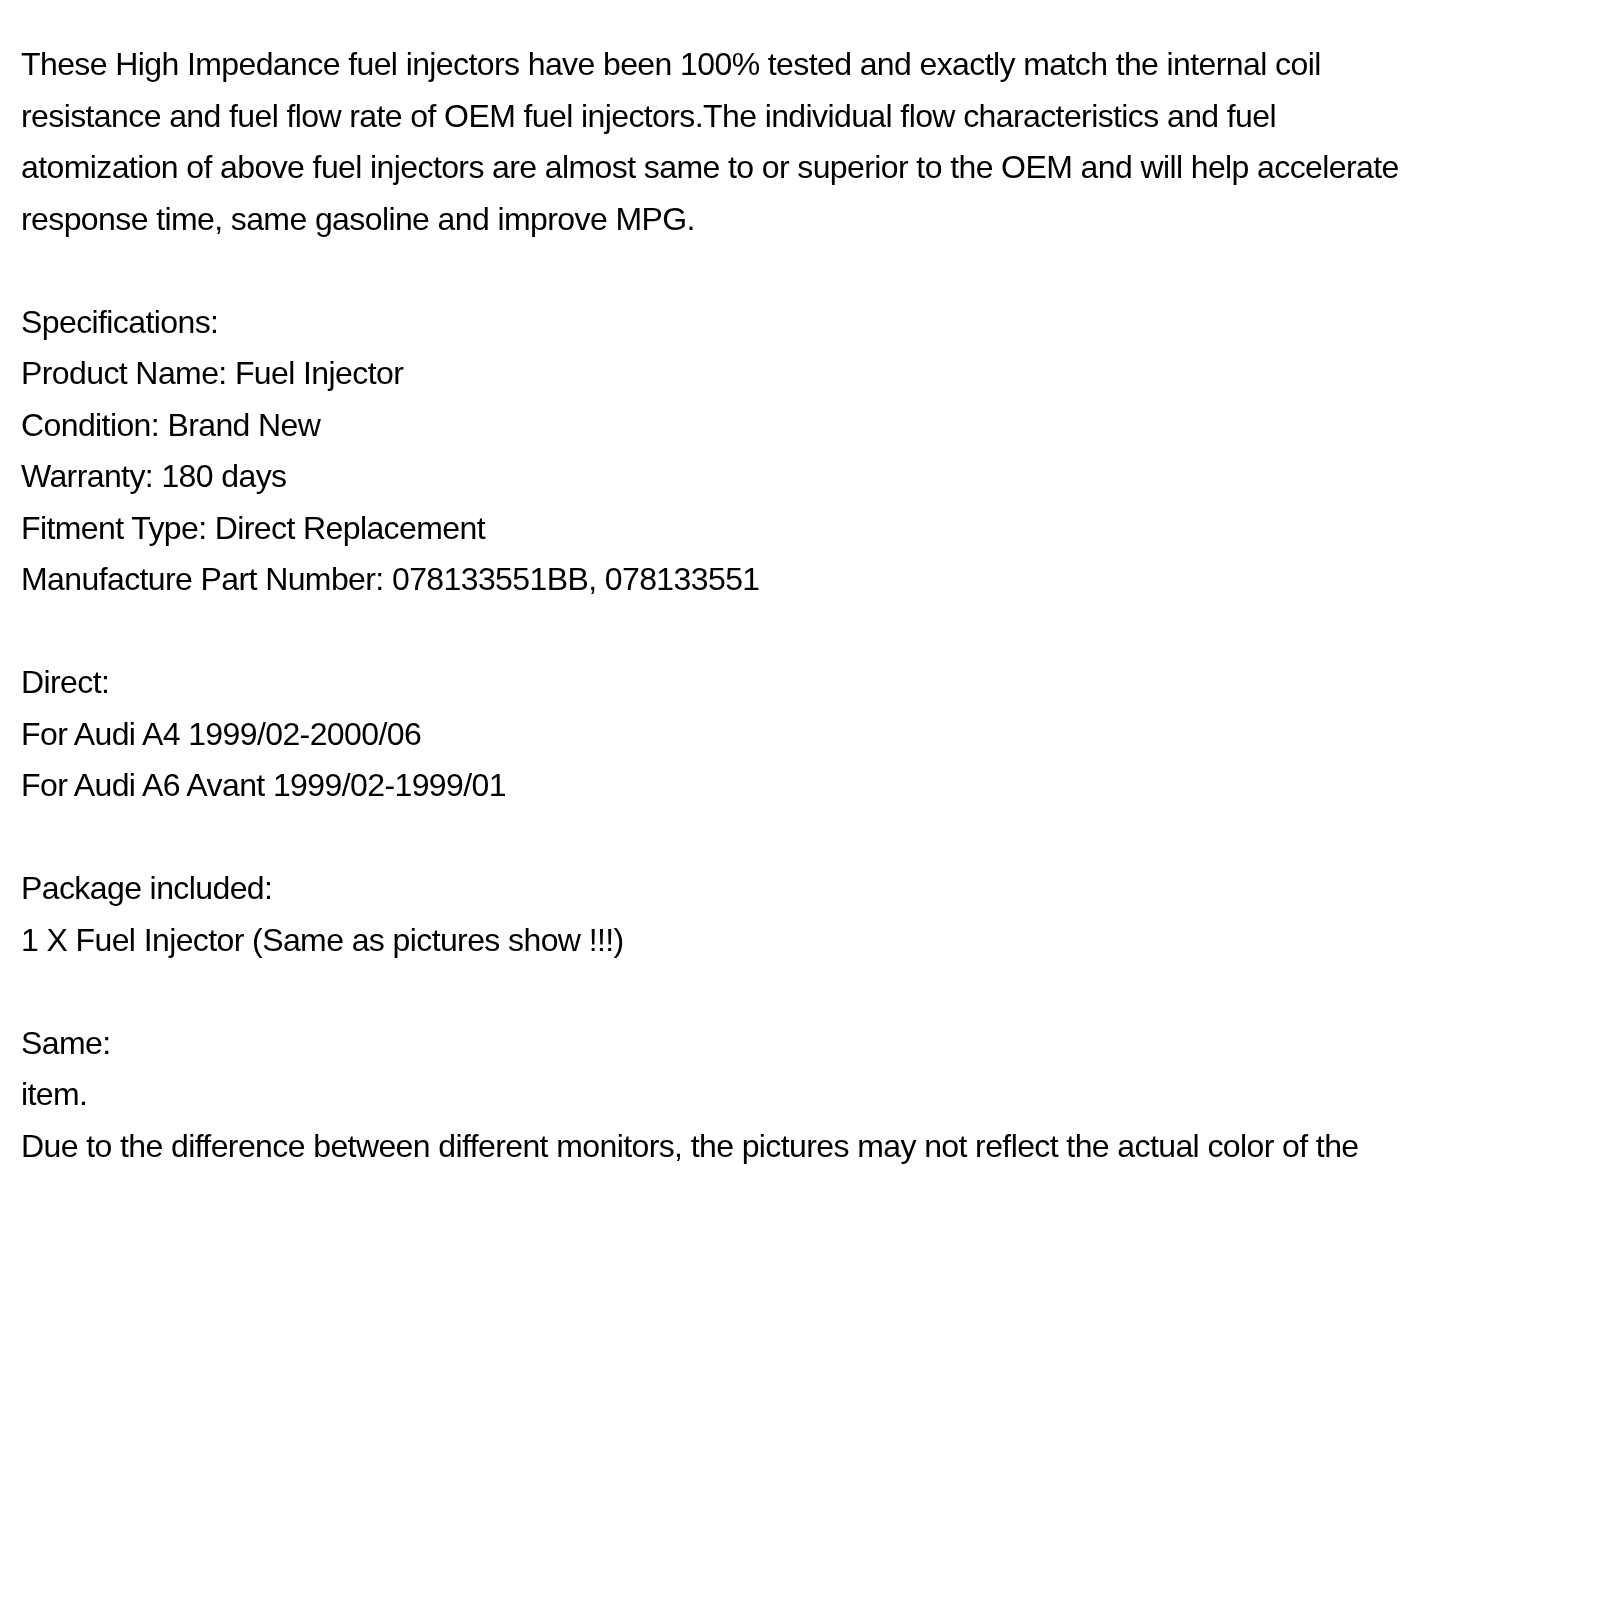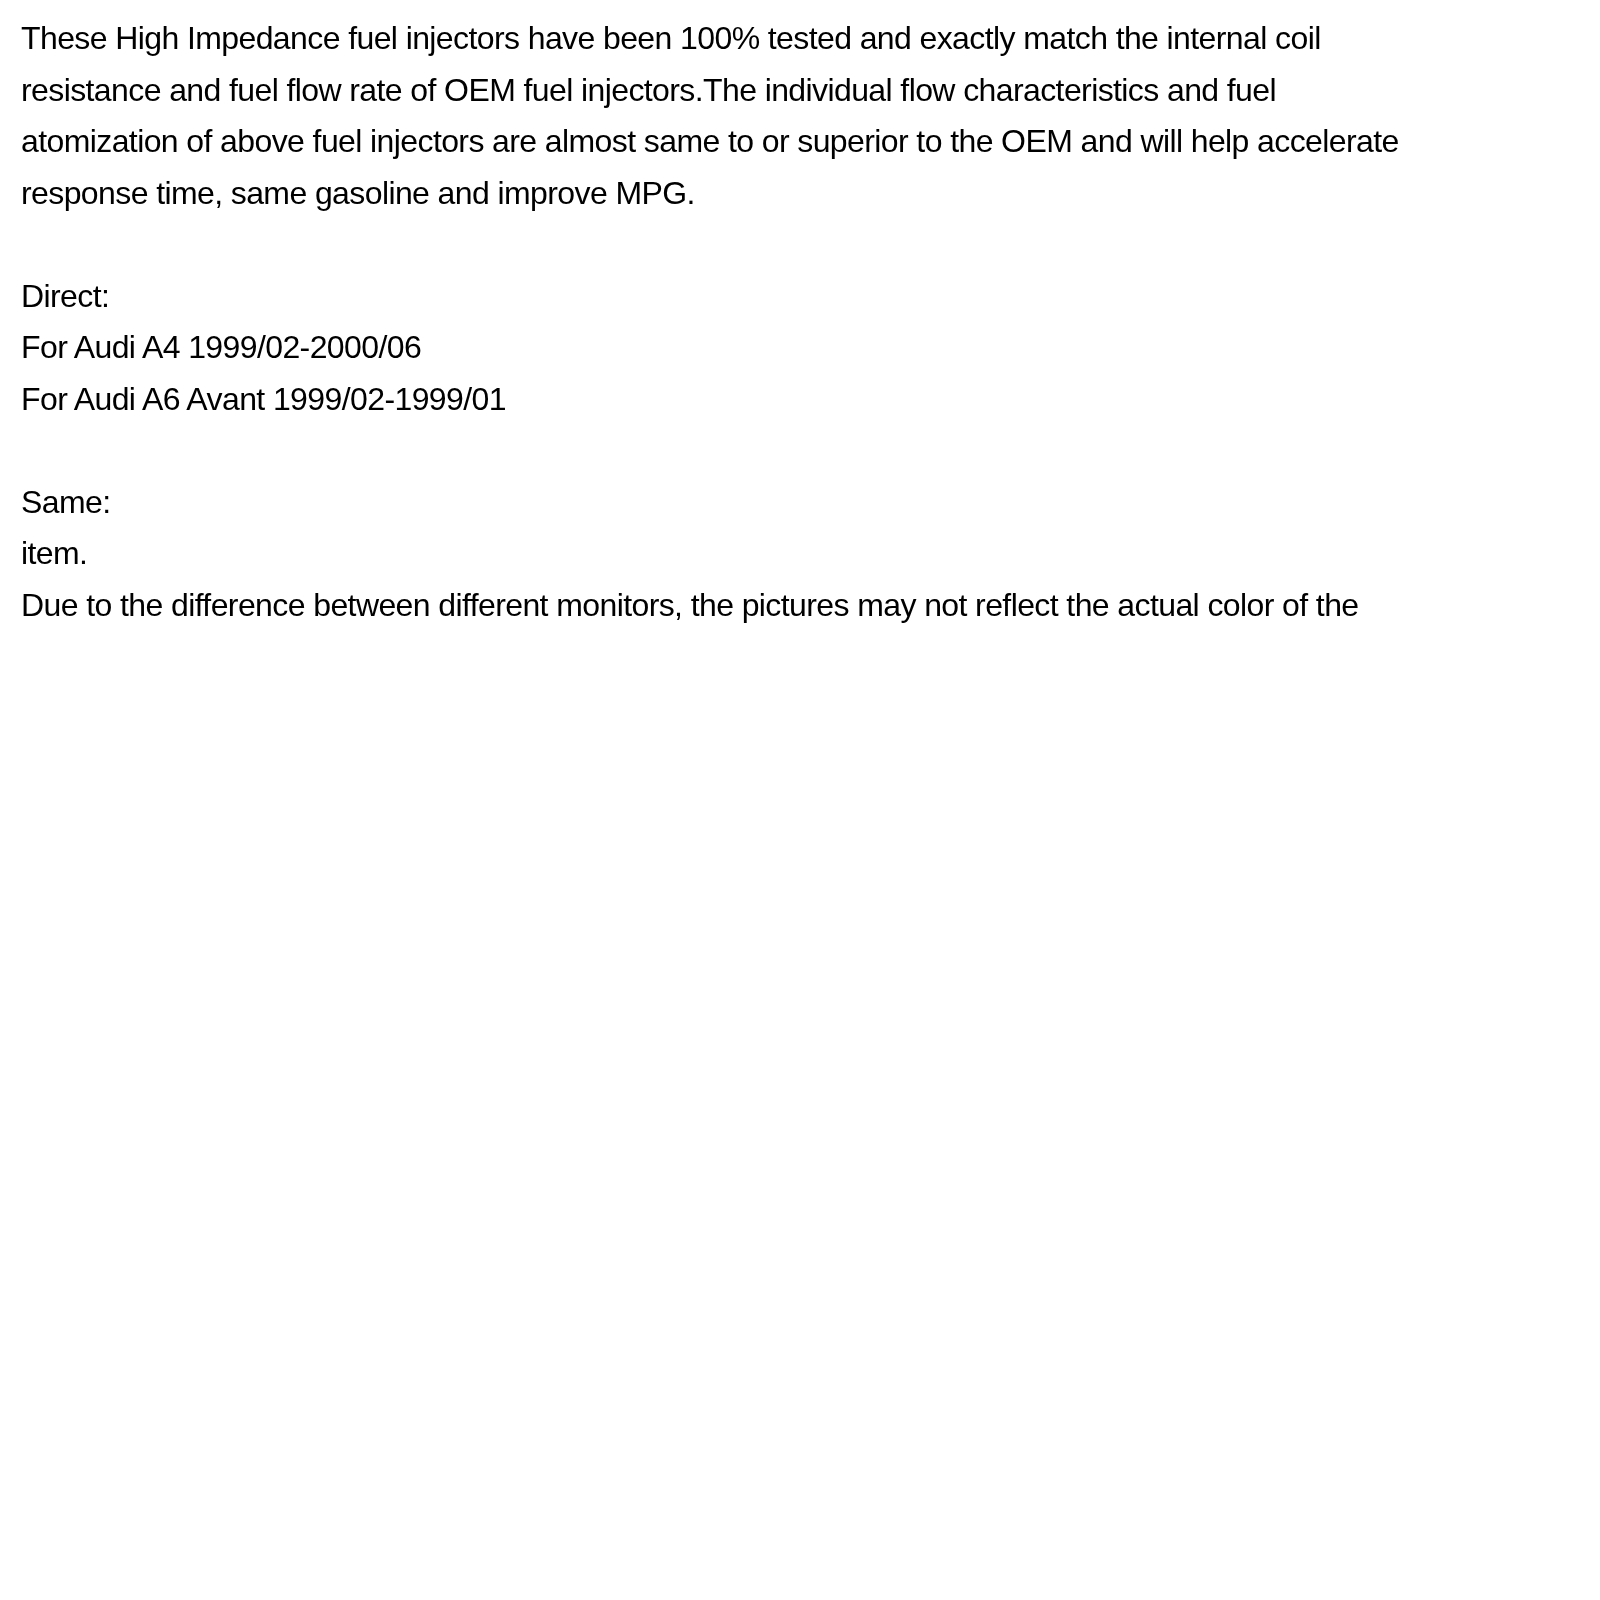--- a/index.html
+++ b/index.html
@@ -9,20 +9,21 @@
   }
   body {
     width: 1600px;
     height: 1600px;
     overflow: hidden;
     font-family: "Liberation Sans", "DejaVu Sans", sans-serif;
     color: #000000;
   }
   .doc {
     padding: 13px 20px 0 21px;
+    margin-top: 26px;
   }
   .para {
     margin: 0 0 51.5px 0;
     padding: 0;
   }
   .line {
     display: block;
     font-size: 32px;
     line-height: 51.5px;
     letter-spacing: -0.6px;
@@ -35,27 +36,39 @@
 
 <div class="doc">
 
   <p class="para">
     <span class="line">These High Impedance fuel injectors have been 100% tested and exactly match the internal coil</span>
     <span class="line">resistance and fuel flow rate of OEM fuel injectors.The individual flow characteristics and fuel</span>
     <span class="line">atomization of above fuel injectors are almost same to or superior to the OEM and will help accelerate</span>
     <span class="line">response time, same gasoline and improve MPG.</span>
   </p>
 
+  <p class="para">
+    <span class="line">Specifications:</span>
+    <span class="line">Product Name: Fuel Injector</span>
+    <span class="line">Condition: Brand New</span>
+    <span class="line">Warranty: 180 days</span>
+    <span class="line">Fitment Type: Direct Replacement</span>
+    <span class="line">Manufacture Part Number: 078133551BB, 078133551</span>
+  </p>
 
   <p class="para">
     <span class="line">Direct:</span>
     <span class="line">For Audi A4 1999/02-2000/06</span>
     <span class="line">For Audi A6 Avant 1999/02-1999/01</span>
   </p>
 
+  <p class="para">
+    <span class="line">Package included:</span>
+    <span class="line">1 X Fuel Injector (Same as pictures show !!!)</span>
+  </p>
 
   <p class="para">
     <span class="line">Same:</span>
     <span class="line">item.</span>
     <span class="line">Due to the difference between different monitors, the pictures may not reflect the actual color of the</span>
   </p>
 
 </div>
 
 </body></html>

